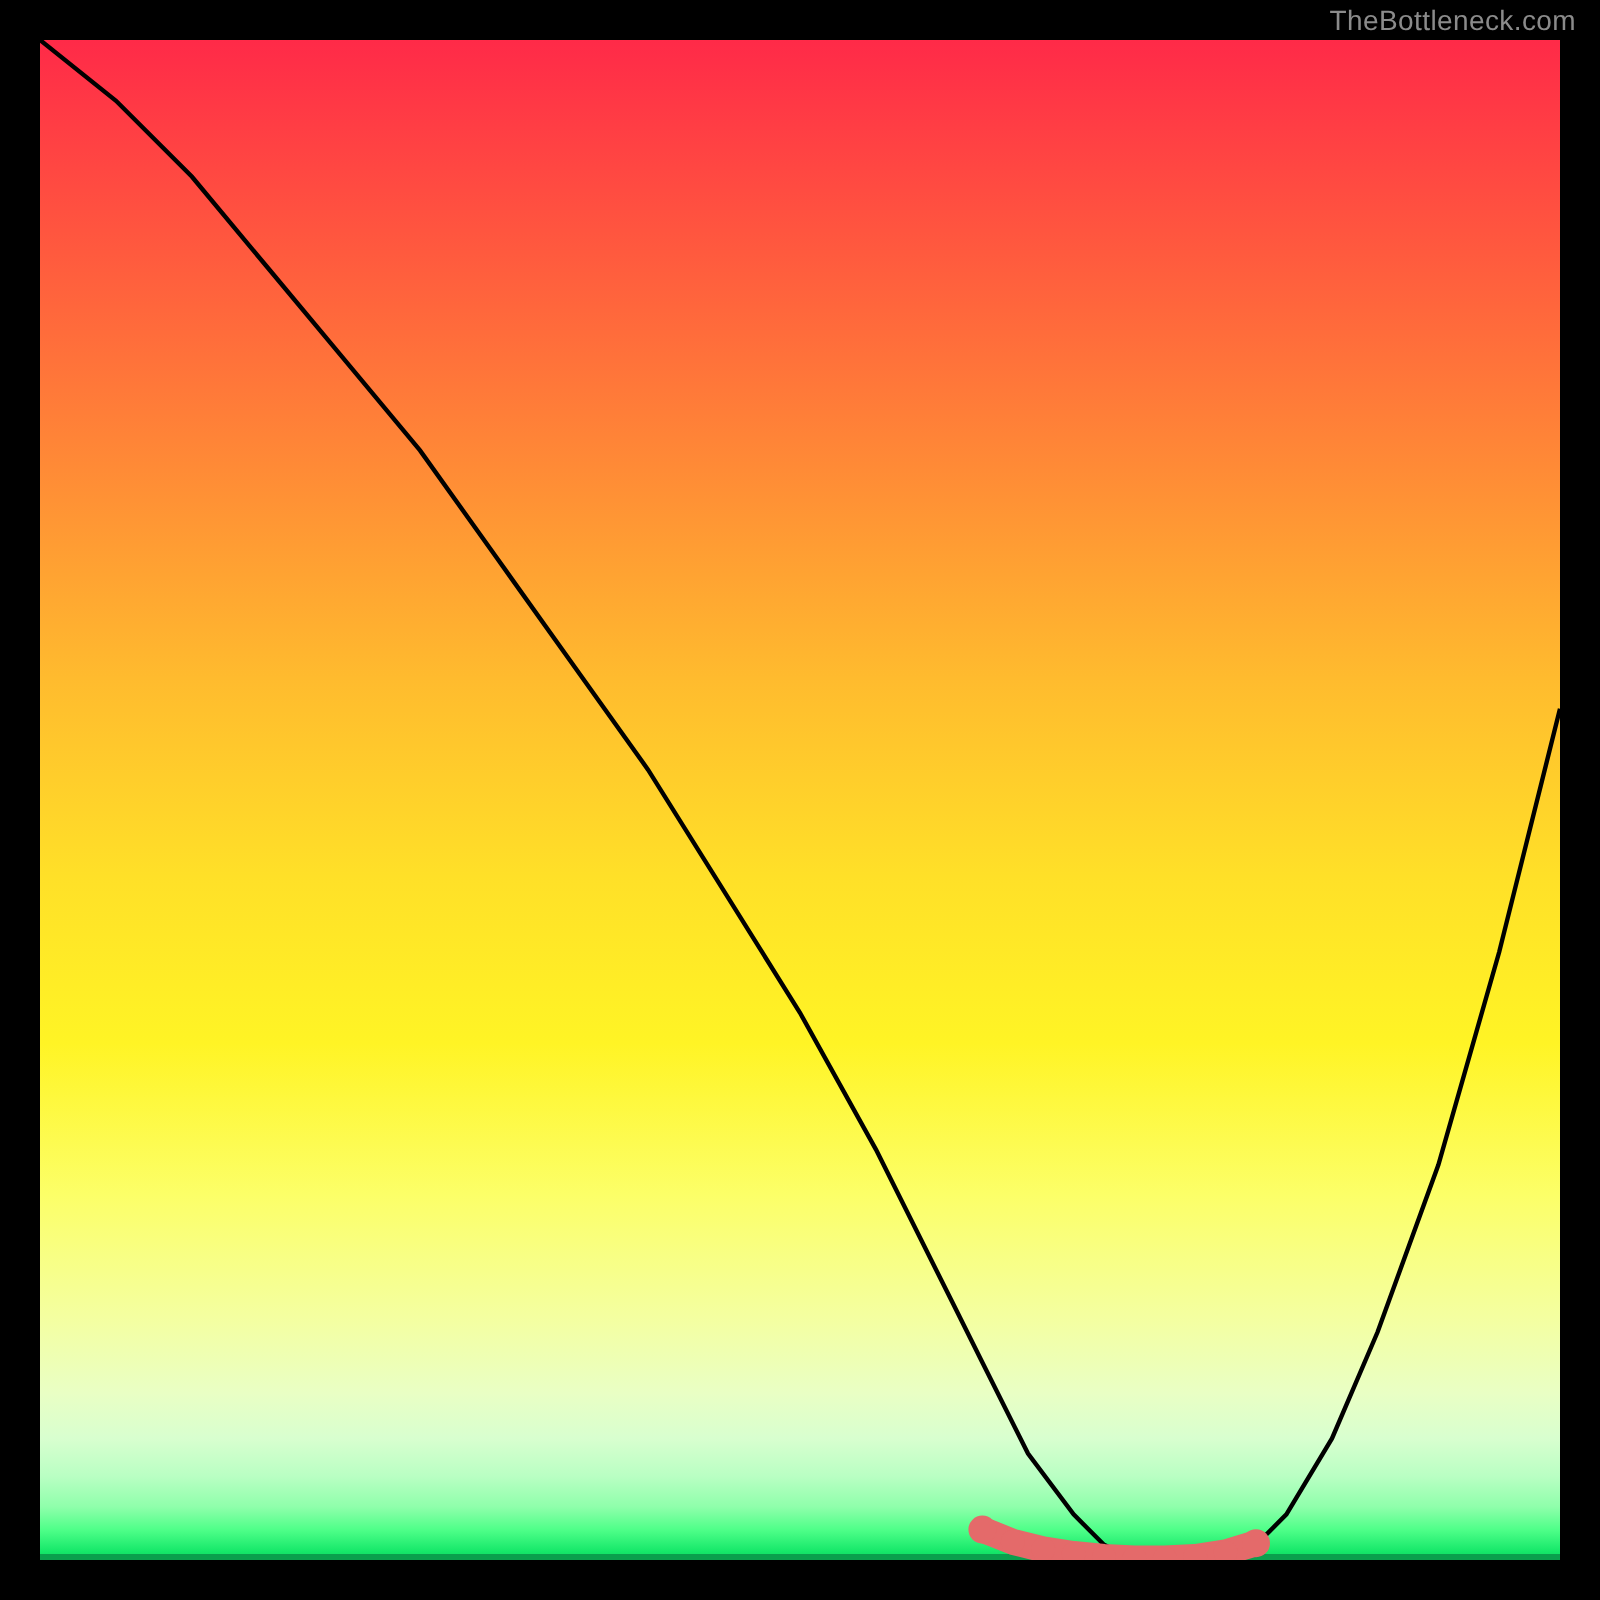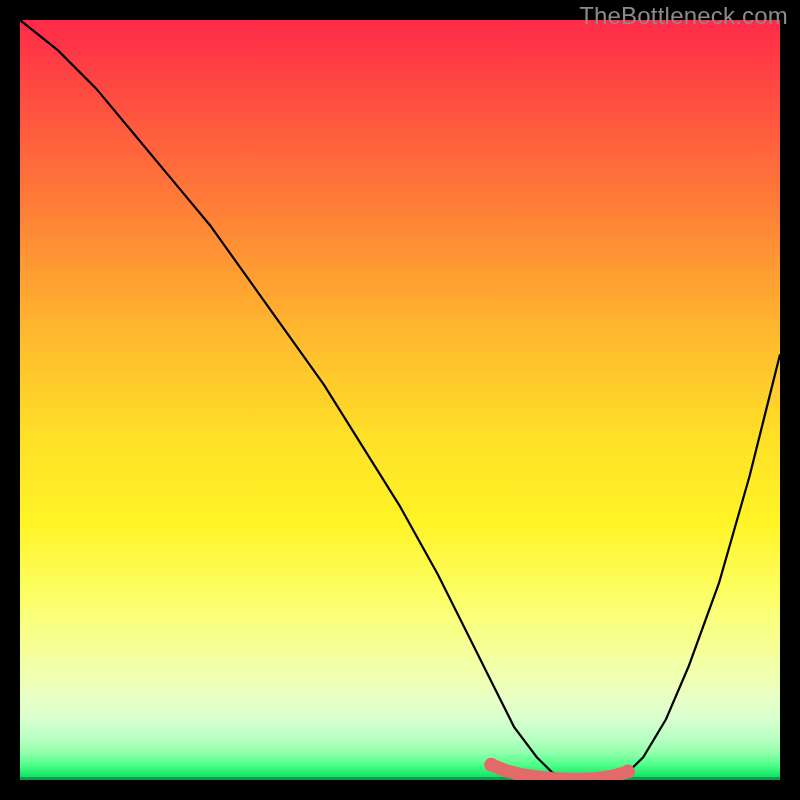--- a/index.html
+++ b/index.html
@@ -1,20 +1,20 @@
 <!DOCTYPE html>
 <html><head>
 <meta charset="utf-8">
 <style>
   html,body{margin:0;padding:0;width:800px;height:800px;background:#000;overflow:hidden;}
   #stage{position:relative;width:800px;height:800px;}
   #attribution{
     position:absolute;top:2px;right:12px;
     font-family:Arial,Helvetica,sans-serif;
-    font-size:24px;color:#8b8b8b;font-weight:400;
+    font-size:14px;color:#8b8b8b;font-weight:400;
     letter-spacing:0.2px;
   }
   svg{display:block;}
   
   .plot-area{
     position:absolute;left:20px;top:20px;width:760px;height:760px;
     background:linear-gradient(to bottom,
       #ff2a48 0%,
       #ff5a3e 14%,
       #ff8a36 28%,

